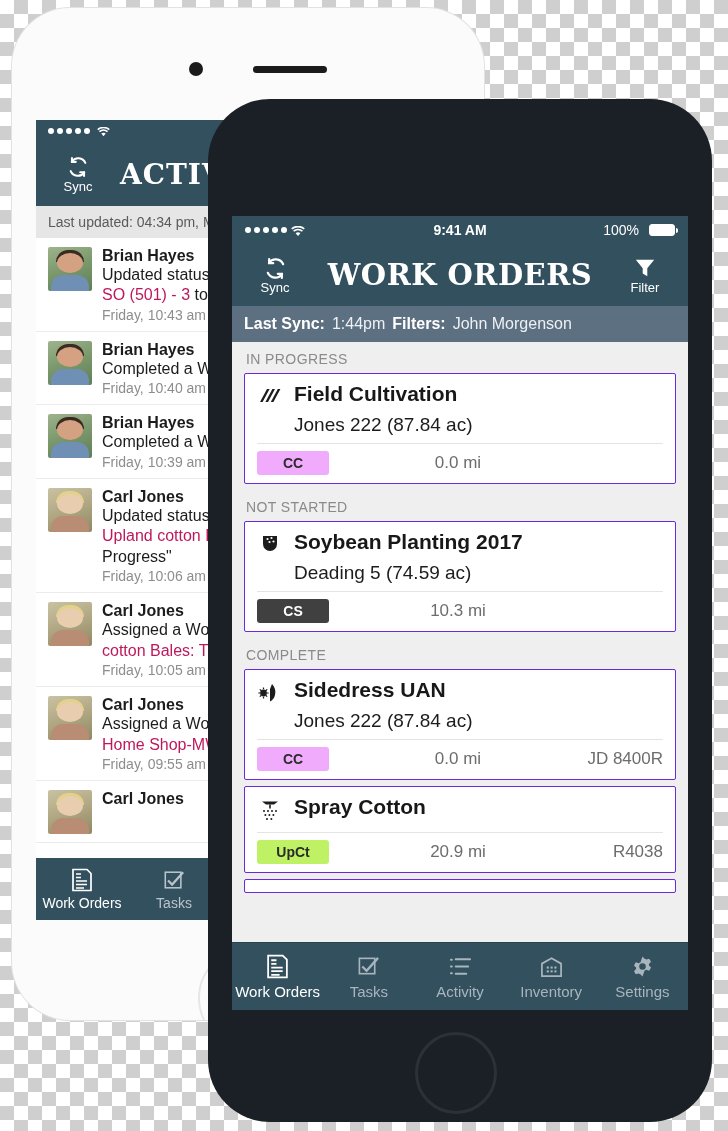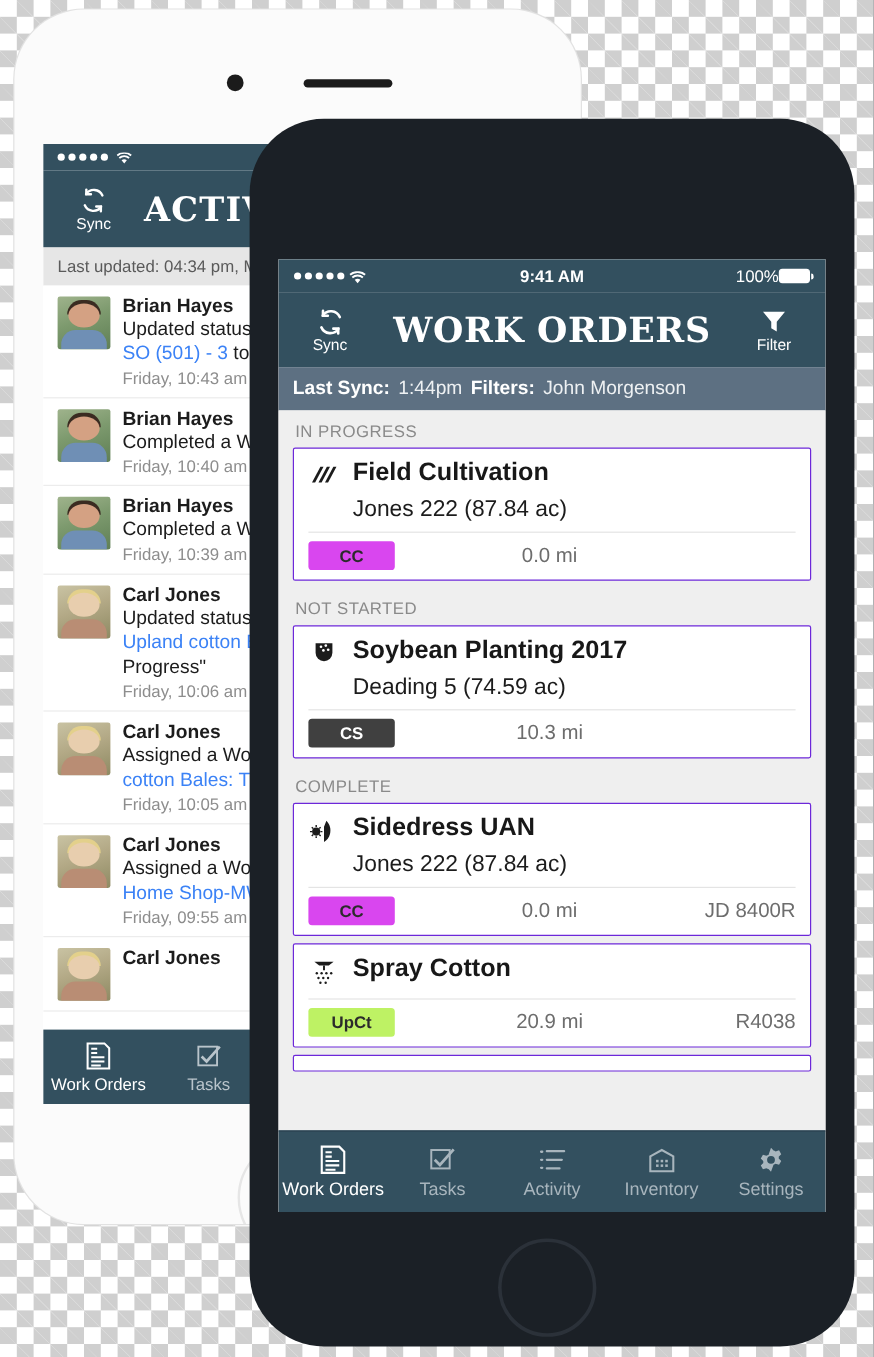--- a/index.html
+++ b/index.html
@@ -141,21 +141,21 @@
   .wp-avatar .body {
     position: absolute; left: 3px; bottom: 0;
     width: 38px; height: 16px; border-radius: 12px 12px 0 0;
   }
   .wp-avatar.brian .body { background: #6f8fb5; }
   .wp-avatar.carl .body  { background: #b98d74; }
 
   .wp-text { min-width: 0; flex: 1; }
   .wp-name { font-size: 16px; font-weight: bold; color: #1c1c1c; white-space: nowrap; }
   .wp-desc { font-size: 16px; color: #1c1c1c; white-space: nowrap; line-height: 1.28; }
-  .wp-link { color: #3b82f6; white-space: nowrap; }
+  .wp-link { color: #be185d; white-space: nowrap; }
   .wp-time { font-size: 14px; color: #8d8d8d; white-space: nowrap; margin-top: 1px; }
 
   .wp-tabbar {
     position: absolute;
     left: 0; bottom: 0;
     width: 100%;
     height: 62px;
     background: #33505f;
     display: flex;
     align-items: center;
@@ -217,21 +217,21 @@
     background: #33505f;
     display: flex;
     align-items: center;
     padding: 0 13px;
     color: #fff;
     font-size: 14px;
     flex: 0 0 auto;
   }
   .dp-status .left  { display: flex; align-items: center; gap: 4px; flex: 1; }
   .dp-status .clock { font-weight: bold; font-size: 14px; }
-  .dp-status .right { display: flex; align-items: center; gap: 0; flex: 1; justify-content: flex-end; }
+  .dp-status .right { display: flex; align-items: center; gap: 10px; flex: 1; justify-content: flex-end; }
   .battery {
     width: 26px; height: 12px;
     border: 1.5px solid #fff;
     border-radius: 3px;
     position: relative;
     background: #fff;
   }
   .battery::after {
     content: "";
     position: absolute;
@@ -329,21 +329,21 @@
   .badge {
     font-size: 14px;
     font-weight: bold;
     color: #2b2b2b;
     border-radius: 3px;
     padding: 4px 0;
     width: 72px;
     text-align: center;
     flex: 0 0 72px;
   }
-  .badge.cc   { background: #d946ef; }
+  .badge.cc   { background: #f0abfc; }
   .badge.cs   { background: #404040; color: #ffffff; }
   .badge.upct { background: #bef264; color: #2b2b2b; }
   .foot-mid {
     flex: 1;
     text-align: center;
     font-size: 17px;
     color: #6d6d6d;
     white-space: nowrap;
   }
   .foot-right {

